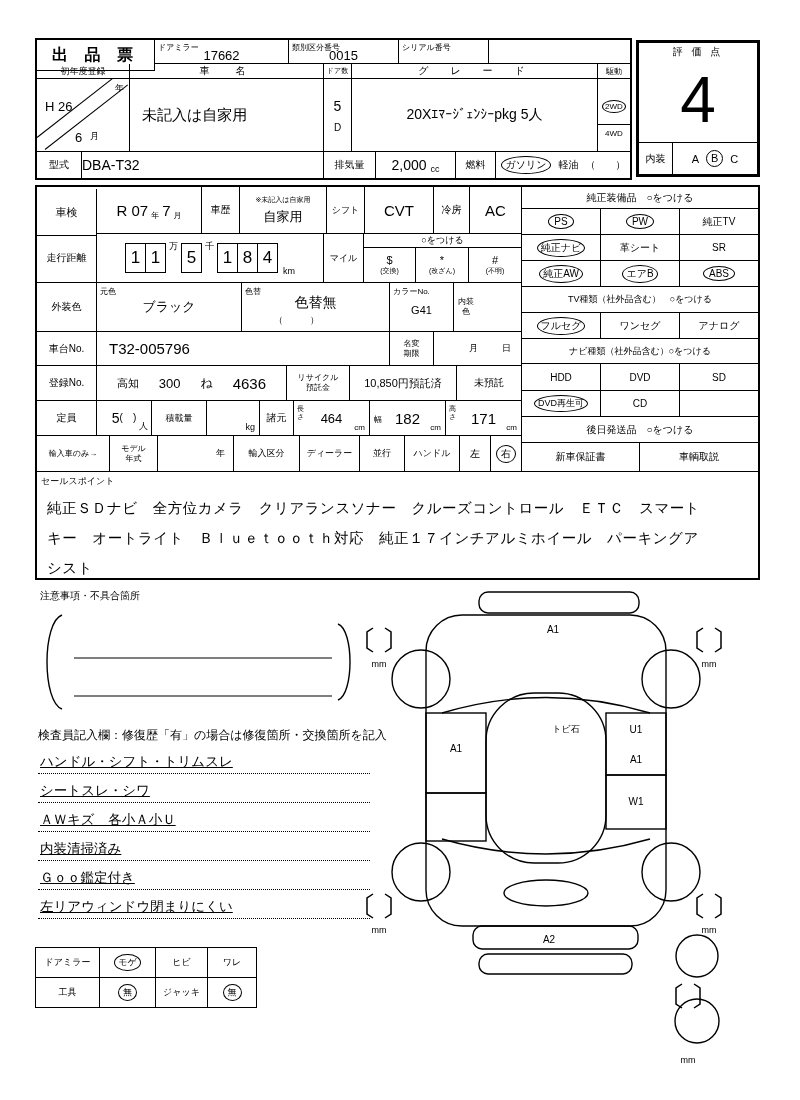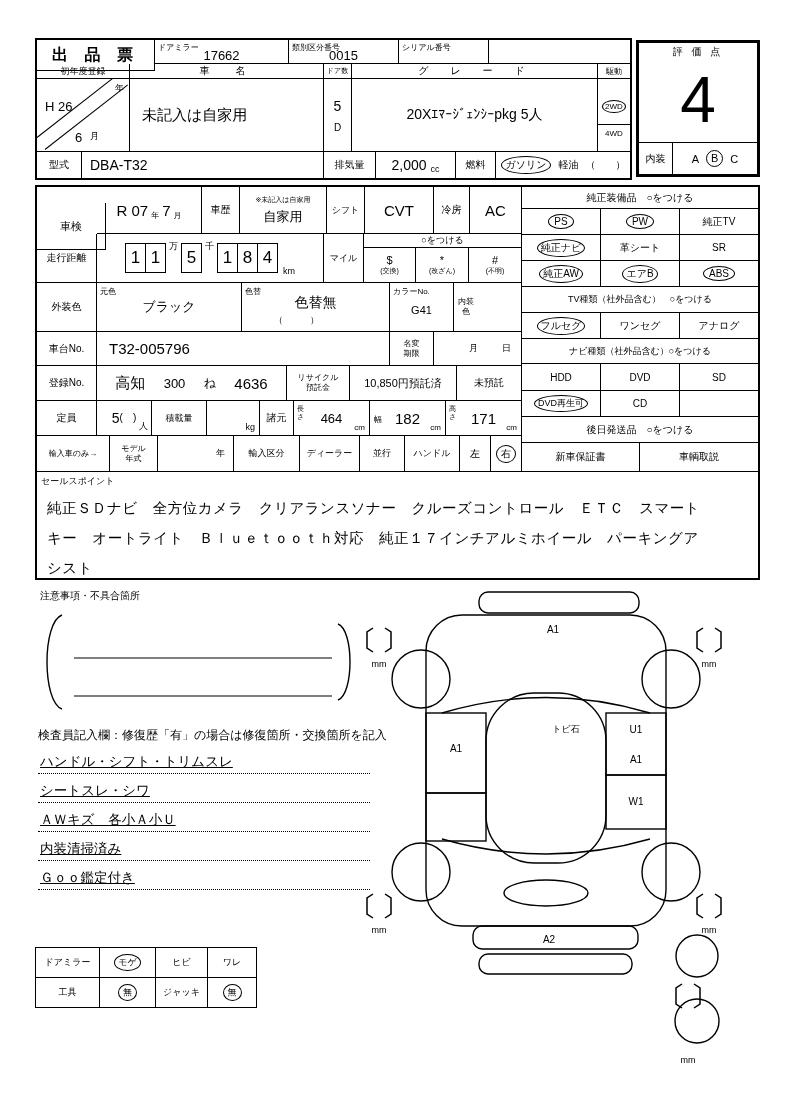--- a/index.html
+++ b/index.html
@@ -83,21 +83,21 @@
     <span class="maru" style="font-size:8px;padding:1px 2px">2WD</span>
   </div>
   <div class="c bb" style="left:561px;top:75px;width:32px;height:37px">
     <span style="font-size:8px">4WD</span>
   </div>
 
   <div class="c br" style="left:0;top:112px;width:45px;height:26px">
     <span class="md">型式</span>
   </div>
   <div class="c br" style="left:45px;top:112px;width:242px;height:26px;justify-content:flex-start">
-    <span style="font-size:14px;margin-left:8px">DBA-T32</span>
+    <span style="font-size:14px;margin-left:0">DBA-T32</span>
   </div>
   <div class="c br" style="left:287px;top:112px;width:52px;height:26px">
     <span class="md">排気量</span>
   </div>
   <div class="c br" style="left:339px;top:112px;width:80px;height:26px">
     <span style="font-size:14px">2,000</span>
     <span style="font-size:9px;margin-left:4px;margin-top:8px">cc</span>
   </div>
   <div class="c br" style="left:419px;top:112px;width:40px;height:26px">
     <span class="md">燃料</span>
@@ -123,21 +123,21 @@
     <div class="c" style="left:34px;top:0;width:84px;height:31px;gap:7px">
       <span style="font-size:11px">A</span>
       <span class="maru-sm" style="font-size:11px">B</span>
       <span style="font-size:11px">C</span>
     </div>
   </div>
 </div>
 
 <div style="position:absolute;left:35px;top:185px;width:725px;height:395px;border:2px solid #000">
 
-  <div class="c br bb" style="left:0;top:16px;width:69px;height:47px">
+  <div class="c br bb" style="left:0;top:2px;width:60px;height:47px">
       <span style="font-size:11px">車検</span>
     </div>
   <div class="c br bb" style="left:60px;top:0;width:105px;height:47px;gap:3px">
     <span style="font-size:15px">R 07</span>
     <span class="tiny" style="margin-top:10px">年</span>
     <span style="font-size:15px">7</span>
     <span class="tiny" style="margin-top:10px">月</span>
   </div>
   <div class="c br bb" style="left:165px;top:0;width:38px;height:47px">
       <span class="md">車歴</span>
@@ -227,21 +227,21 @@
   </div>
   <div class="c br bb" style="left:397px;top:145px;width:88px;height:34px;justify-content:flex-end;gap:24px;padding-right:10px">
     <span class="sm">月</span>
     <span class="sm">日</span>
   </div>
 
   <div class="c br bb" style="left:0;top:179px;width:60px;height:35px">
       <span class="md">登録No.</span>
     </div>
   <div class="c br bb" style="left:60px;top:179px;width:190px;height:35px;justify-content:space-evenly">
-    <span style="font-size:15px">高知</span>
+    <span style="font-size:11px">高知</span>
     <span style="font-size:13px">300</span>
     <span style="font-size:12px">ね</span>
     <span style="font-size:15px">4636</span>
   </div>
   <div class="c br bb col" style="left:250px;top:179px;width:63px;height:35px;line-height:1.2">
     <span class="tiny">リサイクル</span>
     <span class="tiny">預託金</span>
   </div>
   <div class="c br bb" style="left:313px;top:179px;width:107px;height:35px">
     <span style="font-size:11px">10,850円預託済</span>
@@ -413,20 +413,21 @@
 <div style="position:absolute;left:38px;top:727px;font-size:12px">
   <span>検査員記入欄：修復歴「有」の場合は修復箇所・交換箇所を記入</span>
 </div>
 
 <div style="position:absolute;left:38px;top:745px;width:332px">
   <div class="noteline">ハンドル・シフト・トリムスレ</div>
   <div class="noteline">シートスレ・シワ</div>
   <div class="noteline">ＡＷキズ　各小Ａ小Ｕ</div>
   <div class="noteline">内装清掃済み</div>
   <div class="noteline">Ｇｏｏ鑑定付き</div>
+  <div class="noteline">左リアウィンドウ閉まりにくい</div>
 </div>
 
 <div style="position:absolute;left:35px;top:947px;width:222px;height:61px;border:1px solid #000">
   <div class="c br bb" style="left:0;top:0;width:64px;height:30px">
       <span class="sm">ドアミラー</span>
     </div>
   <div class="c br bb" style="left:64px;top:0;width:56px;height:30px">
       <span class="maru sm" style="padding:1px 3px">モゲ</span>
     </div>
   <div class="c br bb" style="left:120px;top:0;width:52px;height:30px">

